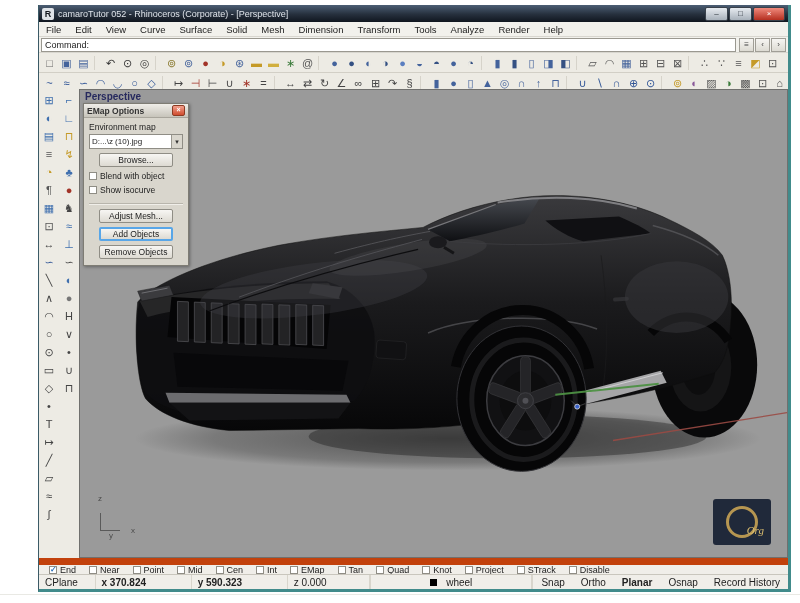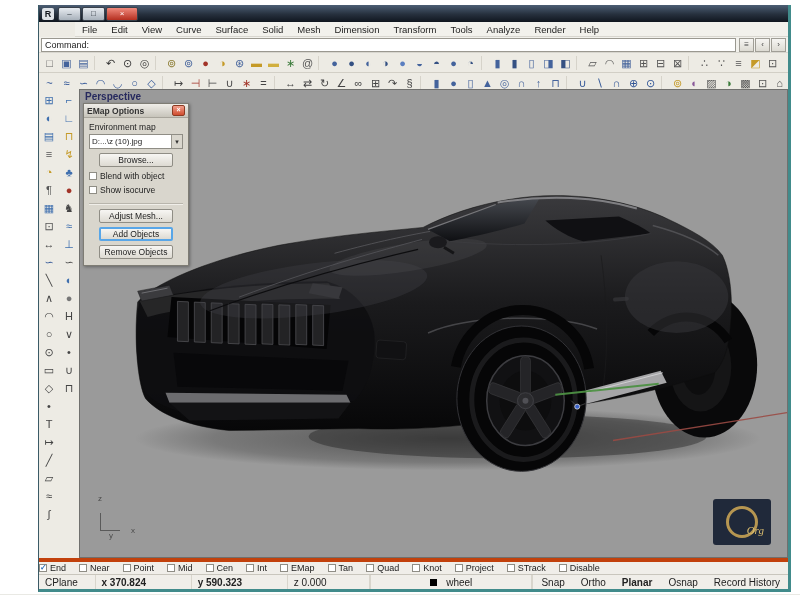--- a/index.html
+++ b/index.html
@@ -13,21 +13,21 @@
   .titlebar{height:17px;background:linear-gradient(#4c5e74,#26303d 55%,#10161f);display:flex;align-items:center;padding:0 3px;}
   .app-ico{width:12px;height:12px;background:#dfe3e8;color:#14181f;font-size:9px;font-weight:bold;
            display:flex;align-items:center;justify-content:center;border-radius:2px;margin-right:4px;flex:none;}
   .title-text{color:#dfe4ea;font-size:9px;white-space:nowrap;flex:1;overflow:hidden;}
   .win-btns{display:flex;gap:1px;}
   .wbtn{width:21px;height:12px;font-size:8px;line-height:11px;text-align:center;border-radius:2px;
         border:1px solid #39414b;color:#1d242c;background:linear-gradient(#e7ebf0,#a8b1bb);}
   .wbtn.close{width:30px;background:linear-gradient(#f0897c,#b52f20);color:#fff;}
 
   
-  .menubar{height:14px;background:#f2f1ec;display:flex;align-items:center;font-size:9.5px;color:#1c1c1c;border-bottom:1px solid #d8d6cf;margin-left:36px;}
+  .menubar{height:14px;background:#f2f1ec;display:flex;align-items:center;font-size:9.5px;color:#1c1c1c;border-bottom:1px solid #d8d6cf;}
   .menu-item{padding:0 7px;cursor:default;}
 
   
   .cmdrow{height:16px;background:#f2f1ec;display:flex;align-items:center;padding:1px 2px;border-bottom:1px solid #d8d6cf;box-sizing:border-box;}
   .cmdbox{flex:1;height:12px;background:#fff;border:1px solid #9a9890;font-size:9px;color:#1c1c1c;display:flex;align-items:center;padding-left:3px;}
   .cmd-btns{display:flex;gap:1px;margin-left:3px;}
   .cmd-btn{width:13px;height:12px;background:linear-gradient(#f6f5f2,#dddbd3);border:1px solid #a09e96;font-size:8px;color:#444;
            display:flex;align-items:center;justify-content:center;}
 
   
@@ -71,22 +71,22 @@
   .axis-x{position:absolute;right:-9px;bottom:-4px;font-size:8px;color:#4a4a4a;}
   .axis-y{position:absolute;left:9px;bottom:-9px;font-size:8px;color:#4a4a4a;}
 
   
   .watermark{position:absolute;right:16px;bottom:12px;width:58px;height:46px;background:#20293a;border-radius:3px;z-index:4;
              display:flex;align-items:center;justify-content:center;}
   .wm-ring{width:26px;height:26px;border:3px solid #c6a254;border-radius:50%;opacity:.9;}
   .wm-text{position:absolute;font-family:"Liberation Serif",serif;font-style:italic;color:#d9bc6e;font-size:11px;right:7px;bottom:9px;}
 
   
-  .osnapbar{position:absolute;left:0;right:0;bottom:15px;height:16px;background:#f0eee9;border-top:4px solid #c2410c;
-            display:flex;align-items:center;box-sizing:border-box;overflow:hidden;}
+  .osnapbar{position:absolute;left:0;right:0;bottom:15px;height:16px;background:#f0eee9;border-top:7px solid #c2410c;
+            display:flex;align-items:center;padding-left:10px;box-sizing:border-box;overflow:hidden;}
   .osnap-item{display:inline-flex;align-items:center;gap:3px;font-size:9px;color:#1c1c1c;margin-right:13px;white-space:nowrap;}
 
   
   .statusbar{position:absolute;left:0;right:0;bottom:0;height:15px;background:#f0eee9;border-top:1px solid #c9c6bd;
              display:flex;align-items:center;font-size:10px;color:#222;box-sizing:border-box;overflow:hidden;}
   .sb-cell{padding:0 6px;border-right:1px solid #d8d5cc;height:100%;display:flex;align-items:center;white-space:nowrap;}
   .sb-cplane{width:44px;}
   .sb-x,.sb-y{width:84px;font-weight:bold;}
   .sb-z{width:70px;}
   .sb-fill{flex:1;height:100%;border-right:1px solid #d8d5cc;}
@@ -97,20 +97,21 @@
 </style>
 </head>
 <body>
 
 <div class="frame-line"></div>
 
 <div class="app">
 
   <div class="titlebar">
     <span class="app-ico">R</span>
+    <span class="title-text">camaroTutor 052 - Rhinoceros (Corporate) - [Perspective]</span>
     <span class="win-btns">
       <span class="wbtn">–</span>
       <span class="wbtn">□</span>
       <span class="wbtn close">×</span>
     </span>
   </div>
 
   <div class="menubar">
       <span class="menu-item">File</span>
       <span class="menu-item">Edit</span>

